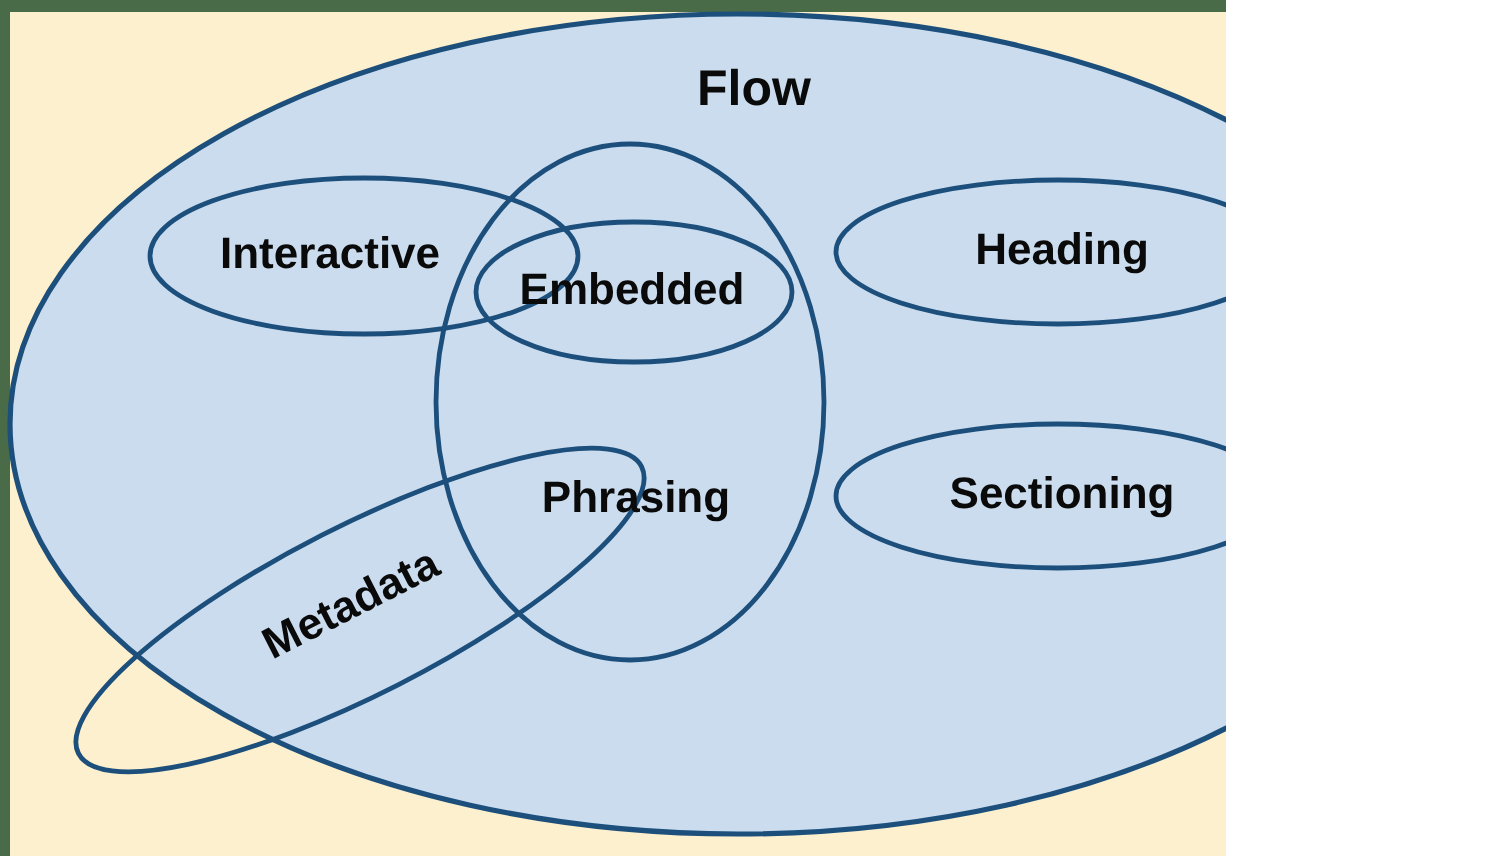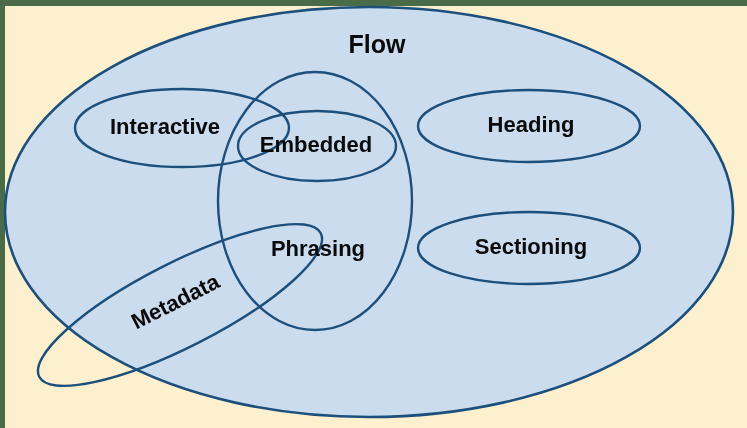--- a/index.html
+++ b/index.html
@@ -2,21 +2,21 @@
 <html><head>
 <meta charset="utf-8">
 <style>
   html, body {
     margin: 0;
     padding: 0;
     background: #ffffff;
   }
   #canvas {
     position: relative;
-    width: 747px;
+    width: 613px;
     height: 428px;
     overflow: hidden;
     font-family: "Liberation Sans", sans-serif;
   }
   #diagram-svg {
     position: absolute;
     left: 0;
     top: 0;
     width: 747px;
     height: 428px;

